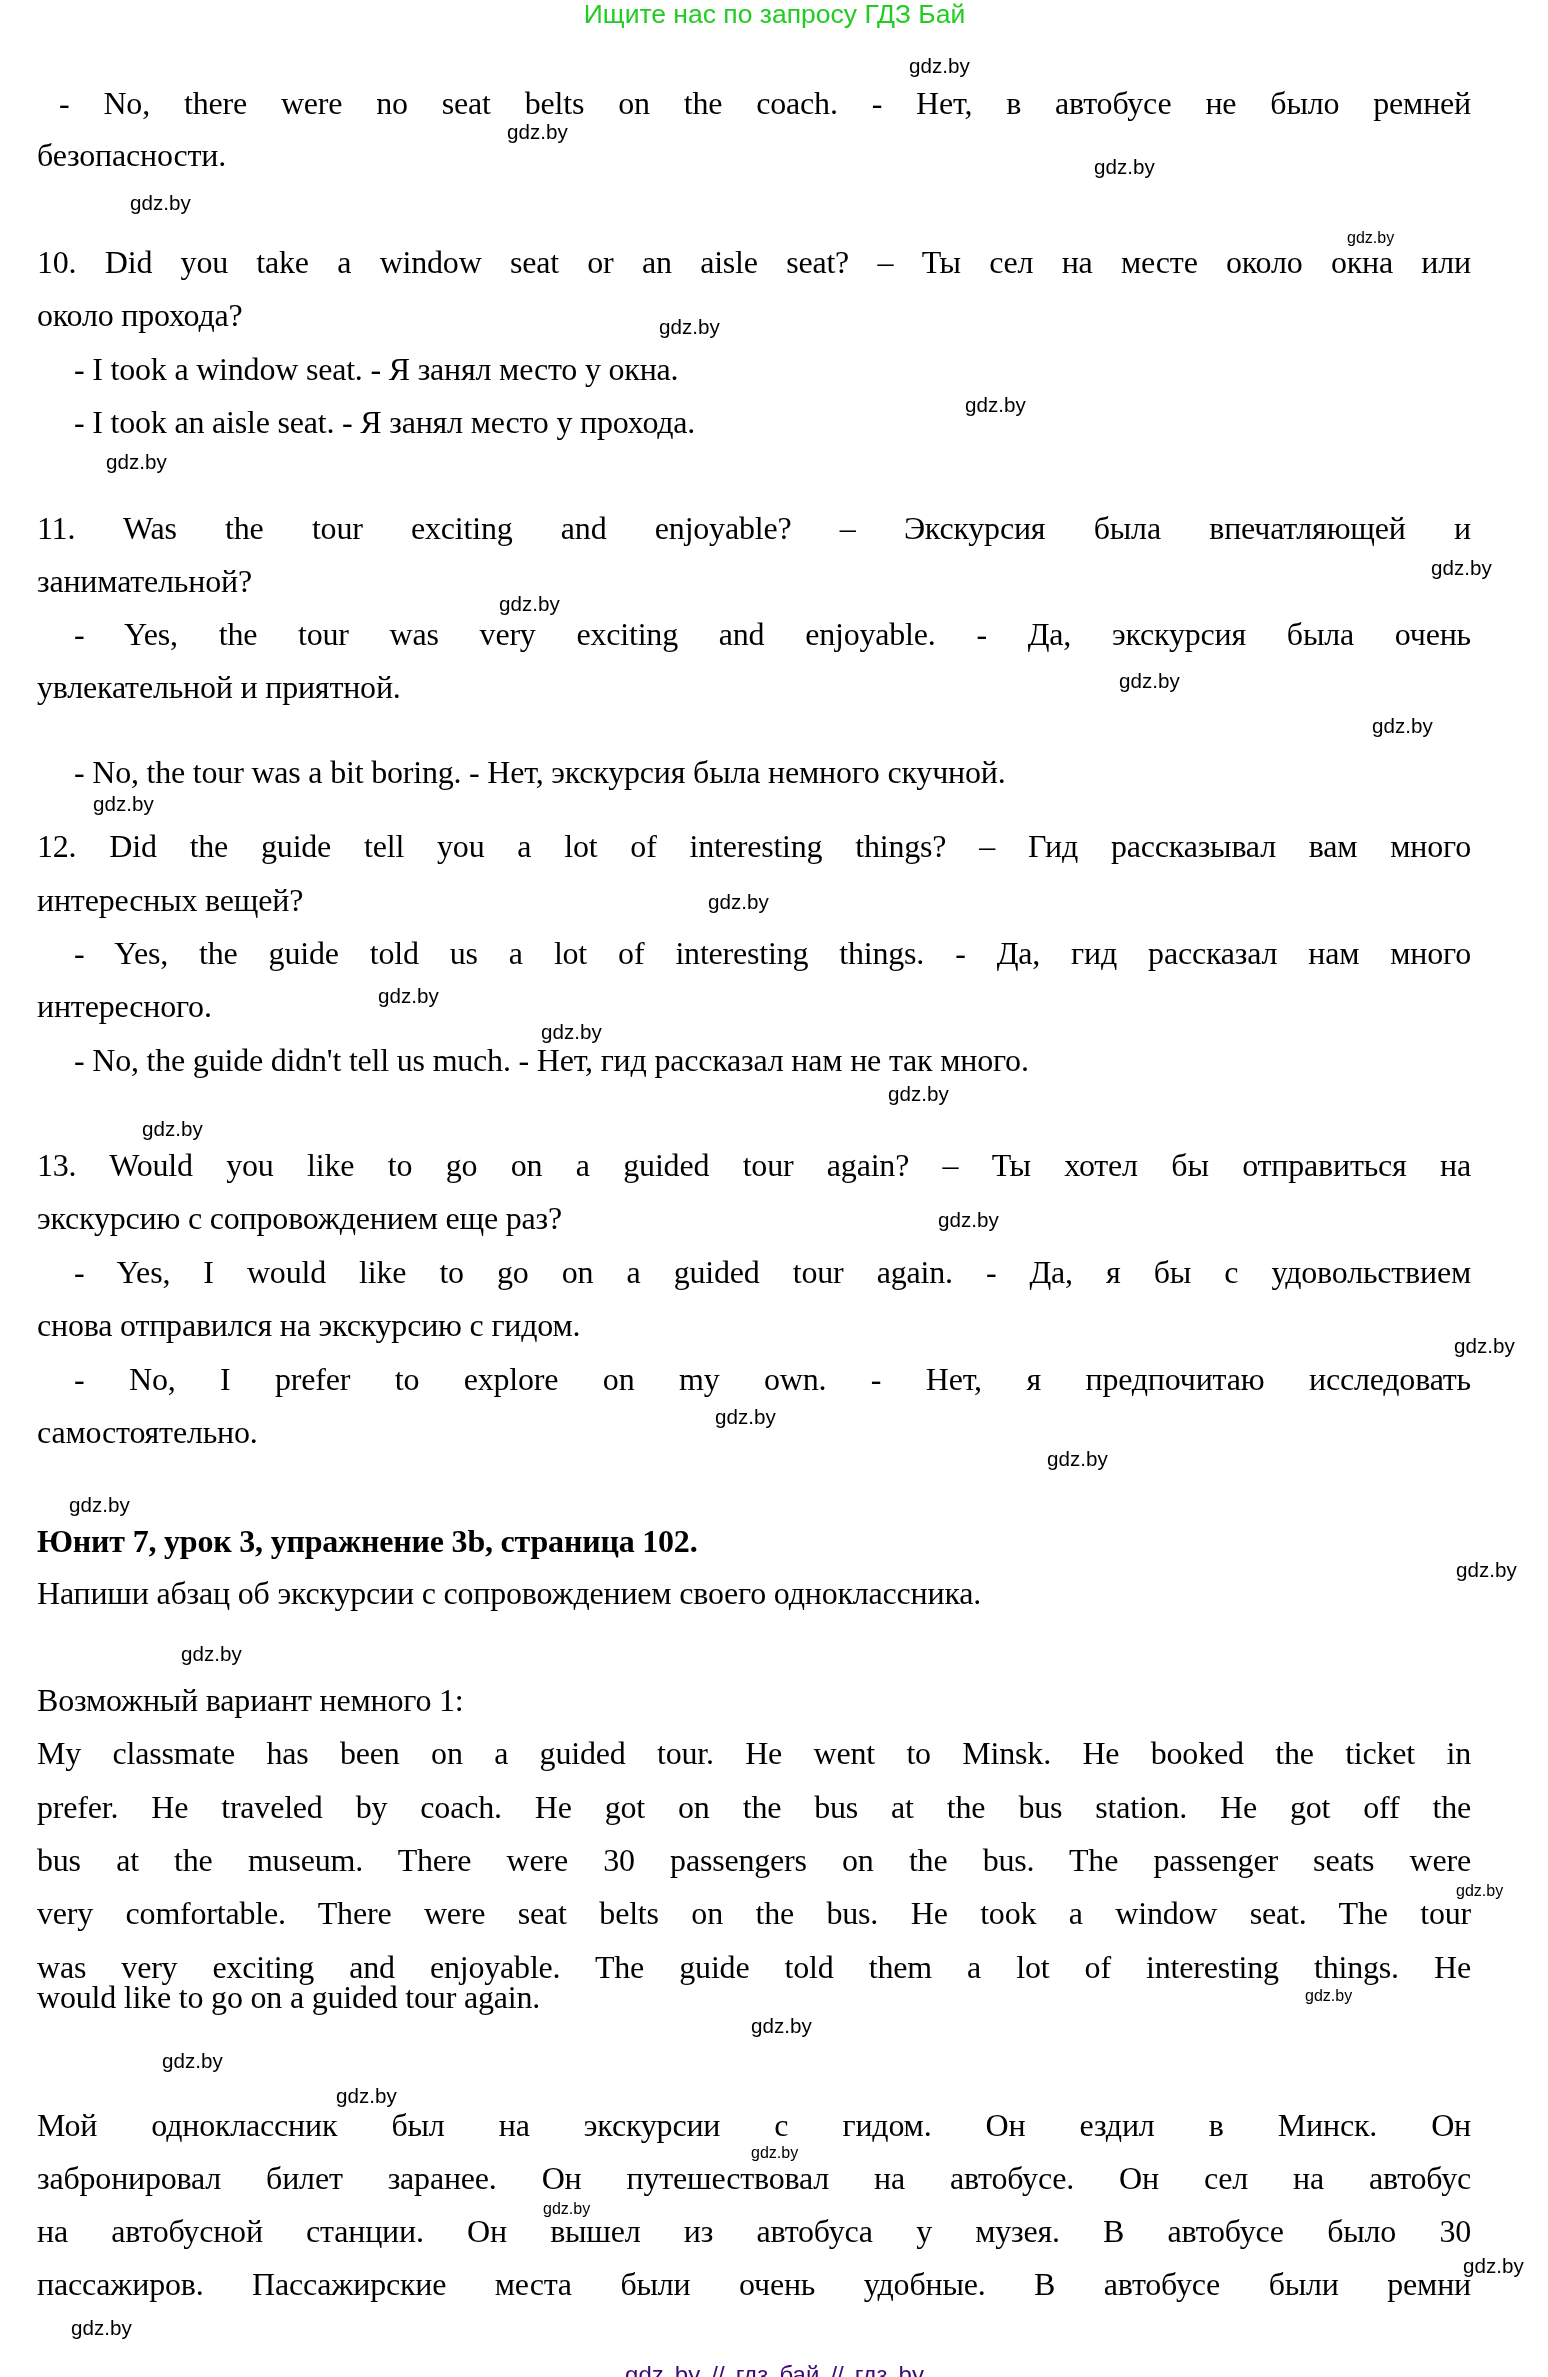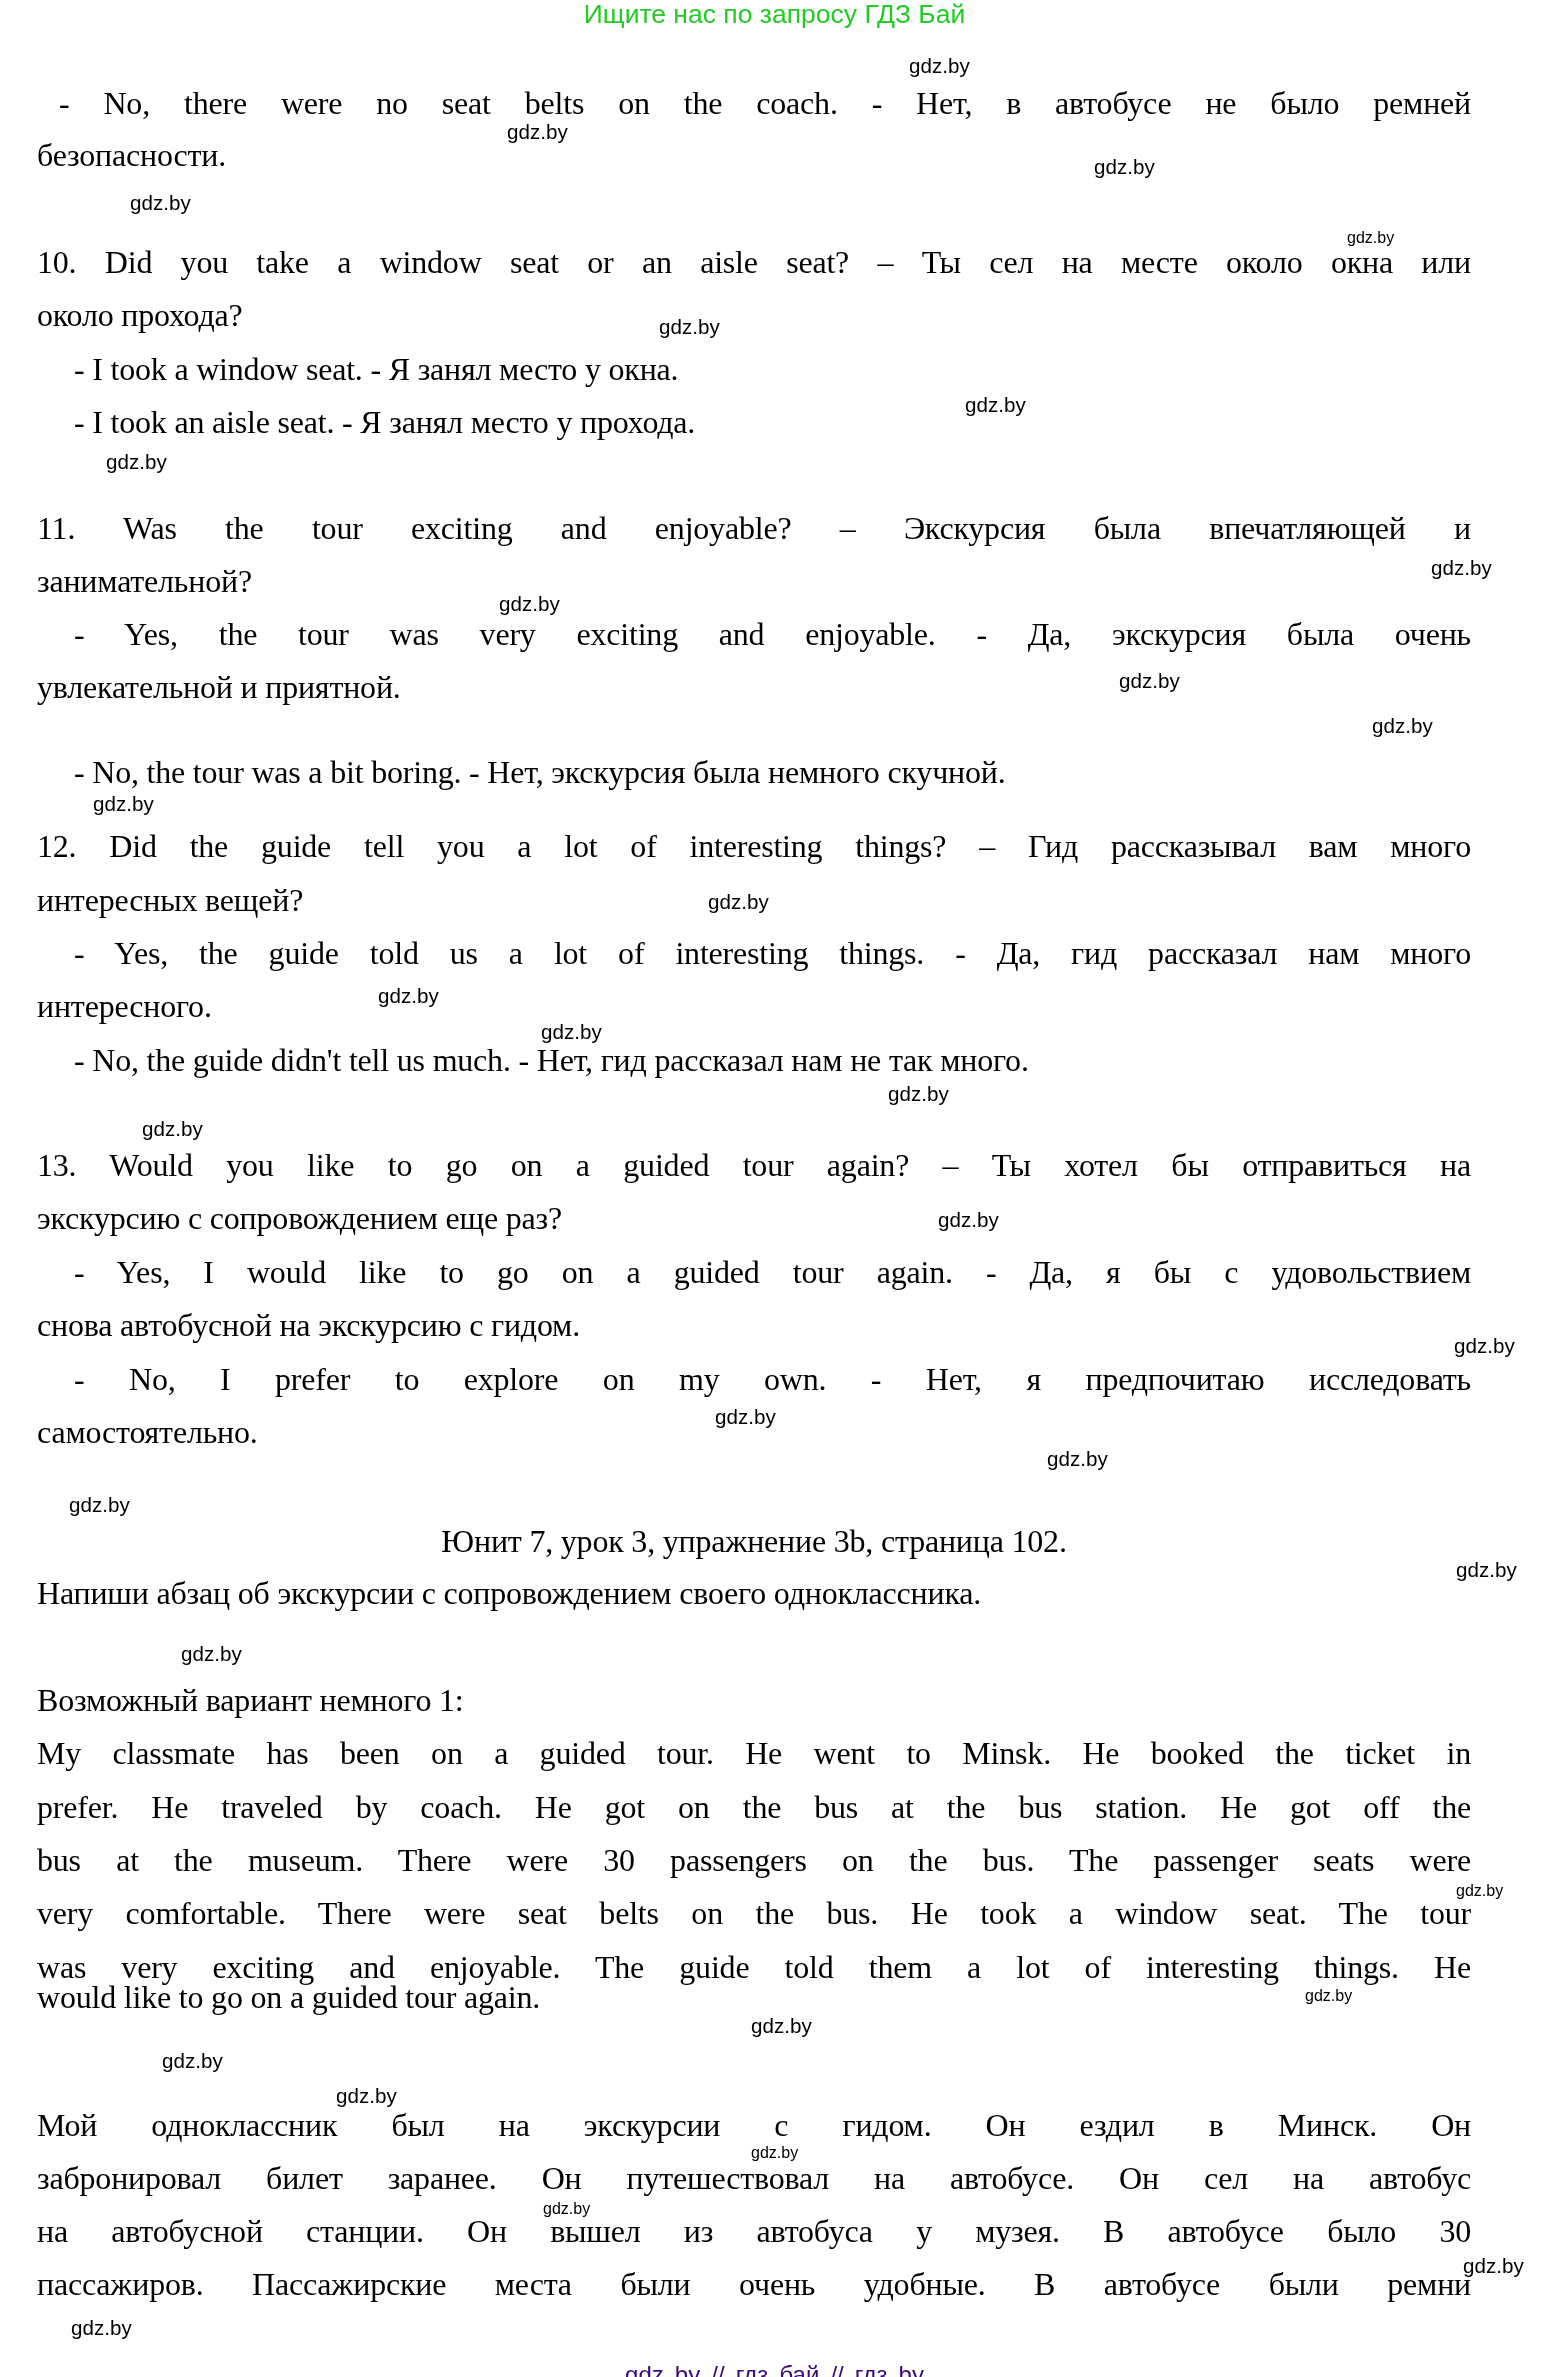--- a/index.html
+++ b/index.html
@@ -5,21 +5,21 @@
   html, body { margin:0; padding:0; background:#ffffff; }
   body { width:1549px; height:2377px; position:relative; overflow:hidden; }
   .top-banner { position:absolute; top:0; left:0; width:1549px; text-align:center;
     font-family:"Liberation Sans", sans-serif; font-size:26.5px; line-height:29.5px; color:#22cc22; }
   .footer { position:absolute; top:2336px; left:0; width:1549px; text-align:center;
     font-family:"Liberation Sans", sans-serif; font-size:24px; line-height:32px; color:#3d0a7a; word-spacing:4.4px;margin-top:23px; }
   .ln { position:absolute; left:37px; width:1434px; font-family:"Liberation Serif", serif;
     font-size:32px; line-height:44px; color:#000; white-space:nowrap; letter-spacing:-0.2px; }
   .ln.just { text-align:justify; text-align-last:justify; white-space:normal; }
   .ln.ind { left:74px; width:1397px; }
-  .ln.bold { font-weight:normal;text-align:center; }
+  .ln.bold { font-weight:bold; }
   .wm { position:absolute; font-family:"Liberation Sans", sans-serif; font-size:20.6px; line-height:22px; color:#000; }
   .wm.sm { font-size:16px; line-height:17.7px; }
 </style>
 </head>
 <body>
 
 <div class="top-banner">Ищите нас по запросу ГДЗ Бай</div>
 
 <div class="ln just ind" style="top:81px;left:59px;width:1412px"> - No, there were no seat belts on the coach. - Нет, в автобусе не было ремней</div>
 <div class="ln" style="top:133px">безопасности.</div>
@@ -37,21 +37,21 @@
 
 <div class="ln just" style="top:824px">12. Did the guide tell you a lot of interesting things? – Гид рассказывал вам много</div>
 <div class="ln" style="top:878px">интересных вещей?</div>
 <div class="ln just ind" style="top:931px">- Yes, the guide told us a lot of interesting things. - Да, гид рассказал нам много</div>
 <div class="ln" style="top:984px">интересного.</div>
 <div class="ln ind" style="top:1038px">- No, the guide didn't tell us much. - Нет, гид рассказал нам не так много.</div>
 
 <div class="ln just" style="top:1143px">13. Would you like to go on a guided tour again? – Ты хотел бы отправиться на</div>
 <div class="ln" style="top:1196px">экскурсию с сопровождением еще раз?</div>
 <div class="ln just ind" style="top:1250px">- Yes, I would like to go on a guided tour again. - Да, я бы с удовольствием</div>
-<div class="ln" style="top:1303px">снова автобусной на экскурсию с гидом.</div>
+<div class="ln" style="top:1303px">снова отправился на экскурсию с гидом.</div>
 <div class="ln just ind" style="top:1357px">- No, I prefer to explore on my own. - Нет, я предпочитаю исследовать</div>
 <div class="ln" style="top:1410px">самостоятельно.</div>
 
 <div class="ln bold" style="top:1519px">Юнит 7, урок 3, упражнение 3b, страница 102.</div>
 <div class="ln" style="top:1571px">Напиши абзац об экскурсии с сопровождением своего одноклассника.</div>
 
 <div class="ln" style="top:1678px">Возможный вариант немного 1:</div>
 <div class="ln just" style="top:1731px">My classmate has been on a guided tour. He went to Minsk. He booked the ticket in</div>
 <div class="ln just" style="top:1785px">prefer. He traveled by coach. He got on the bus at the bus station. He got off the</div>
 <div class="ln just" style="top:1838px">bus at the museum. There were 30 passengers on the bus. The passenger seats were</div>

